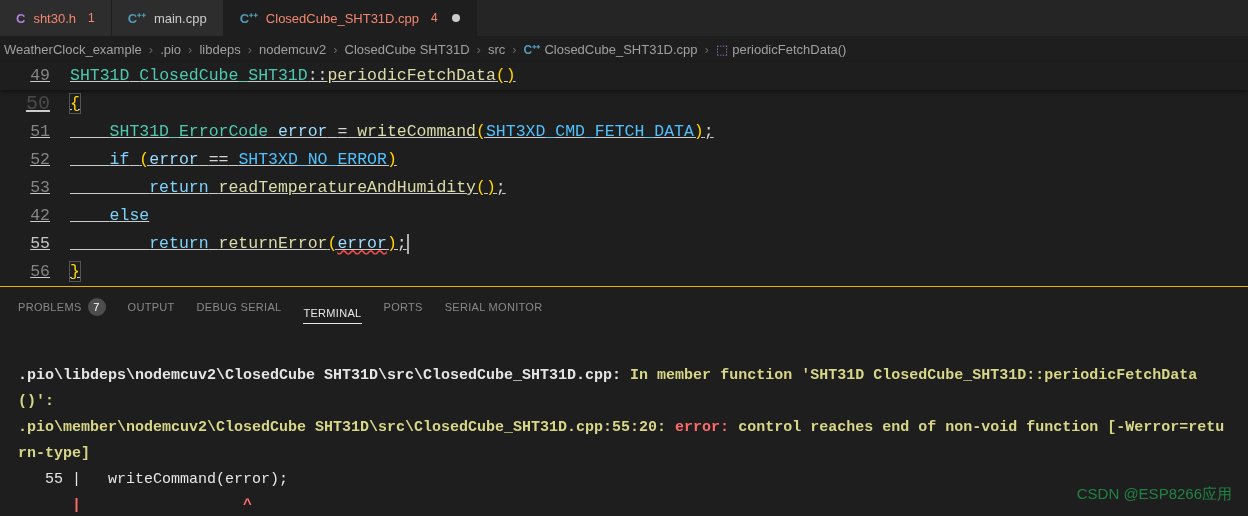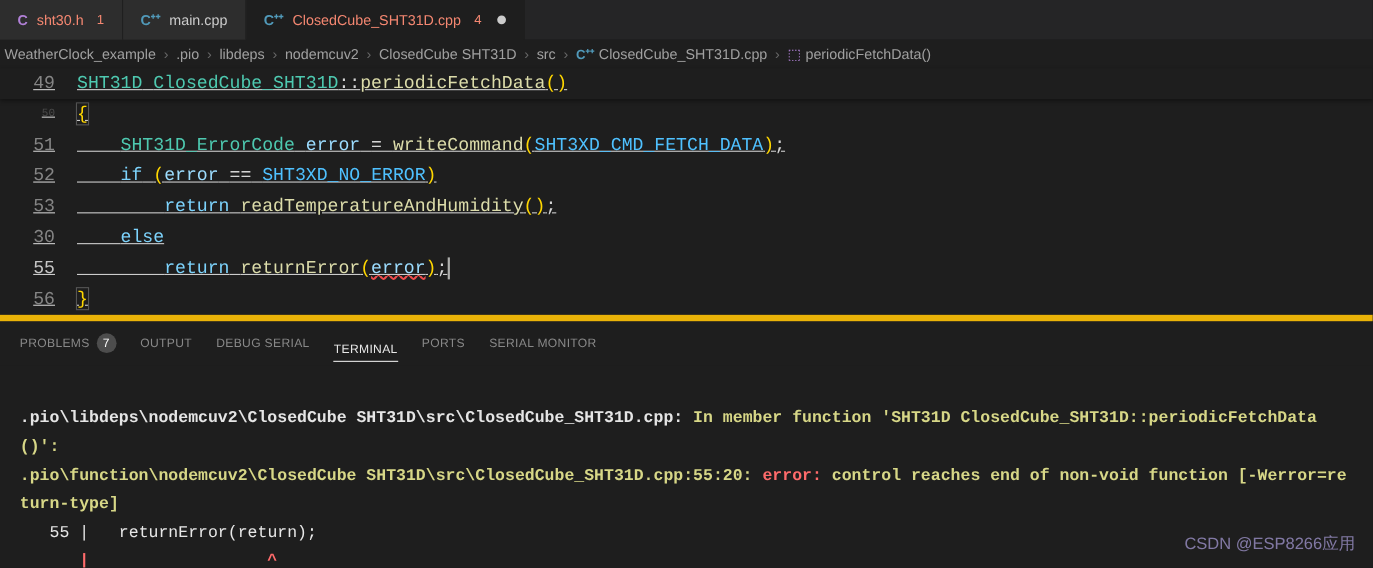--- a/index.html
+++ b/index.html
@@ -72,39 +72,39 @@
       z-index: 2;
     }
     .gutter {
       width: 70px;
       text-align: right;
       padding-right: 20px;
       color: #858585;
       user-select: none;
       flex-shrink: 0;
     }
-    .gutter.dim { color: #4a4a4a; font-size: 10px; }
+    .gutter.dim { color: #4a4a4a; font-size: 20px; }
     .code { white-space: pre; }
     .ty { color: #4ec9b0; }
     .fn { color: #dcdcaa; }
     .kw { color: #7dd3fc; }
     .op { color: #d4d4d4; }
     .var { color: #9cdcfe; }
     .const { color: #4fc1ff; }
     .paren { color: #ffd700; }
     .brace-h { color: #ffd700; border: 1px solid #555; margin: -1px; }
     .cursor { border-left: 2px solid #aeafad; display: inline-block; height: 20px; vertical-align: middle; }
     .err-underline { text-decoration: underline wavy #f14c4c; text-decoration-skip-ink: none; }
     .panel-tabs {
       display: flex;
       gap: 22px;
       padding: 8px 18px;
       font-size: 11px;
       letter-spacing: 0.3px;
-      border-top: 6px solid #eab308;
+      border-top: 1px solid #eab308;
       background: #1e1e1e;
       align-items: center;
     }
     .panel-tab { color: #888; cursor: pointer; display: flex; align-items: center; gap: 6px; }
     .panel-tab.active { color: #e7e7e7; border-bottom: 1px solid #e7e7e7; padding-bottom: 4px; margin-bottom: -5px; margin-top: 12px; }
     .panel-badge {
       background: #4d4d4d; color: #fff; border-radius: 10px;
       min-width: 18px; height: 18px; display: inline-flex;
       align-items: center; justify-content: center; font-size: 11px;
     }
@@ -121,21 +121,21 @@
     .t-msg { color: #d7d787; font-weight: bold; }
     .t-err-path { color: #d7d787; font-weight: bold; }
     .t-err { color: #ff6b6b; font-weight: bold; text-align: center; }
     .t-code { color: #e7e7e7; }
     .t-lineno { color: #e7e7e7; }
     .t-caret { color: #ff6b6b; font-weight: bold; }
     .watermark {
       position: absolute;
       right: 16px;
       bottom: 12px;
-      color: #c4b5fd;
+      color: #22c55e;
       font-size: 15px;
       opacity: 0.6;
       font-family: sans-serif;
     }
     .icon-c { color: #b180d7; font-weight: bold; }
     .icon-cpp { color: #519aba; font-weight: bold; }
     .icon-cube { color: #b180d7; }
   </style>
 </head>
 <body>
@@ -197,21 +197,21 @@
   </div>
   <div class="code-line">
     <div class="gutter">52</div>
     <div class="code">    <span class="kw">if</span> <span class="paren">(</span><span class="var">error</span> <span class="op">==</span> <span class="const">SHT3XD_NO_ERROR</span><span class="paren">)</span></div>
   </div>
   <div class="code-line">
     <div class="gutter">53</div>
     <div class="code">        <span class="kw">return</span> <span class="fn">readTemperatureAndHumidity</span><span class="paren">()</span><span class="op">;</span></div>
   </div>
   <div class="code-line">
-    <div class="gutter">30</div>
+    <div class="gutter">42</div>
     <div class="code">    <span class="kw">else</span></div>
   </div>
   <div class="code-line">
     <div class="gutter" style="color:#c6c6c6">55</div>
     <div class="code">        <span class="kw">return</span> <span class="fn">returnError</span><span class="paren">(</span><span class="var err-underline">error</span><span class="paren">)</span><span class="op">;</span><span class="cursor"></span></div>
   </div>
   <div class="code-line">
     <div class="gutter">56</div>
     <div class="code"><span class="brace-h">}</span></div>
   </div>
@@ -224,18 +224,18 @@
   </div>
   <div class="panel-tab">OUTPUT</div>
   <div class="panel-tab">DEBUG SERIAL</div>
   <div class="panel-tab active">TERMINAL</div>
   <div class="panel-tab">PORTS</div>
   <div class="panel-tab">SERIAL MONITOR</div>
 </div>
 
 <div class="terminal">
 <span class="t-path">.pio\libdeps\nodemcuv2\ClosedCube SHT31D\src\ClosedCube_SHT31D.cpp:</span><span class="t-msg"> In member function 'SHT31D ClosedCube_SHT31D::periodicFetchData()':</span>
-<span class="t-err-path">.pio\function\nodemcuv2\ClosedCube SHT31D\src\ClosedCube_SHT31D.cpp:55:20: </span><span class="t-err">error: </span><span class="t-msg">control reaches end of non-void function [-Werror=return-type]</span>
-<span class="t-lineno">   55</span><span class="t-code"> |   </span><span class="t-code">returnError(return);</span>
+<span class="t-err-path">.pio\member\nodemcuv2\ClosedCube SHT31D\src\ClosedCube_SHT31D.cpp:55:20: </span><span class="t-err">error: </span><span class="t-msg">control reaches end of non-void function [-Werror=return-type]</span>
+<span class="t-lineno">   55</span><span class="t-code"> |   </span><span class="t-code">writeCommand(error);</span>
 <span class="t-caret">      |                  ^</span>
 </div>
 
 <div class="watermark">CSDN @ESP8266应用</div>
 
 </body></html>

